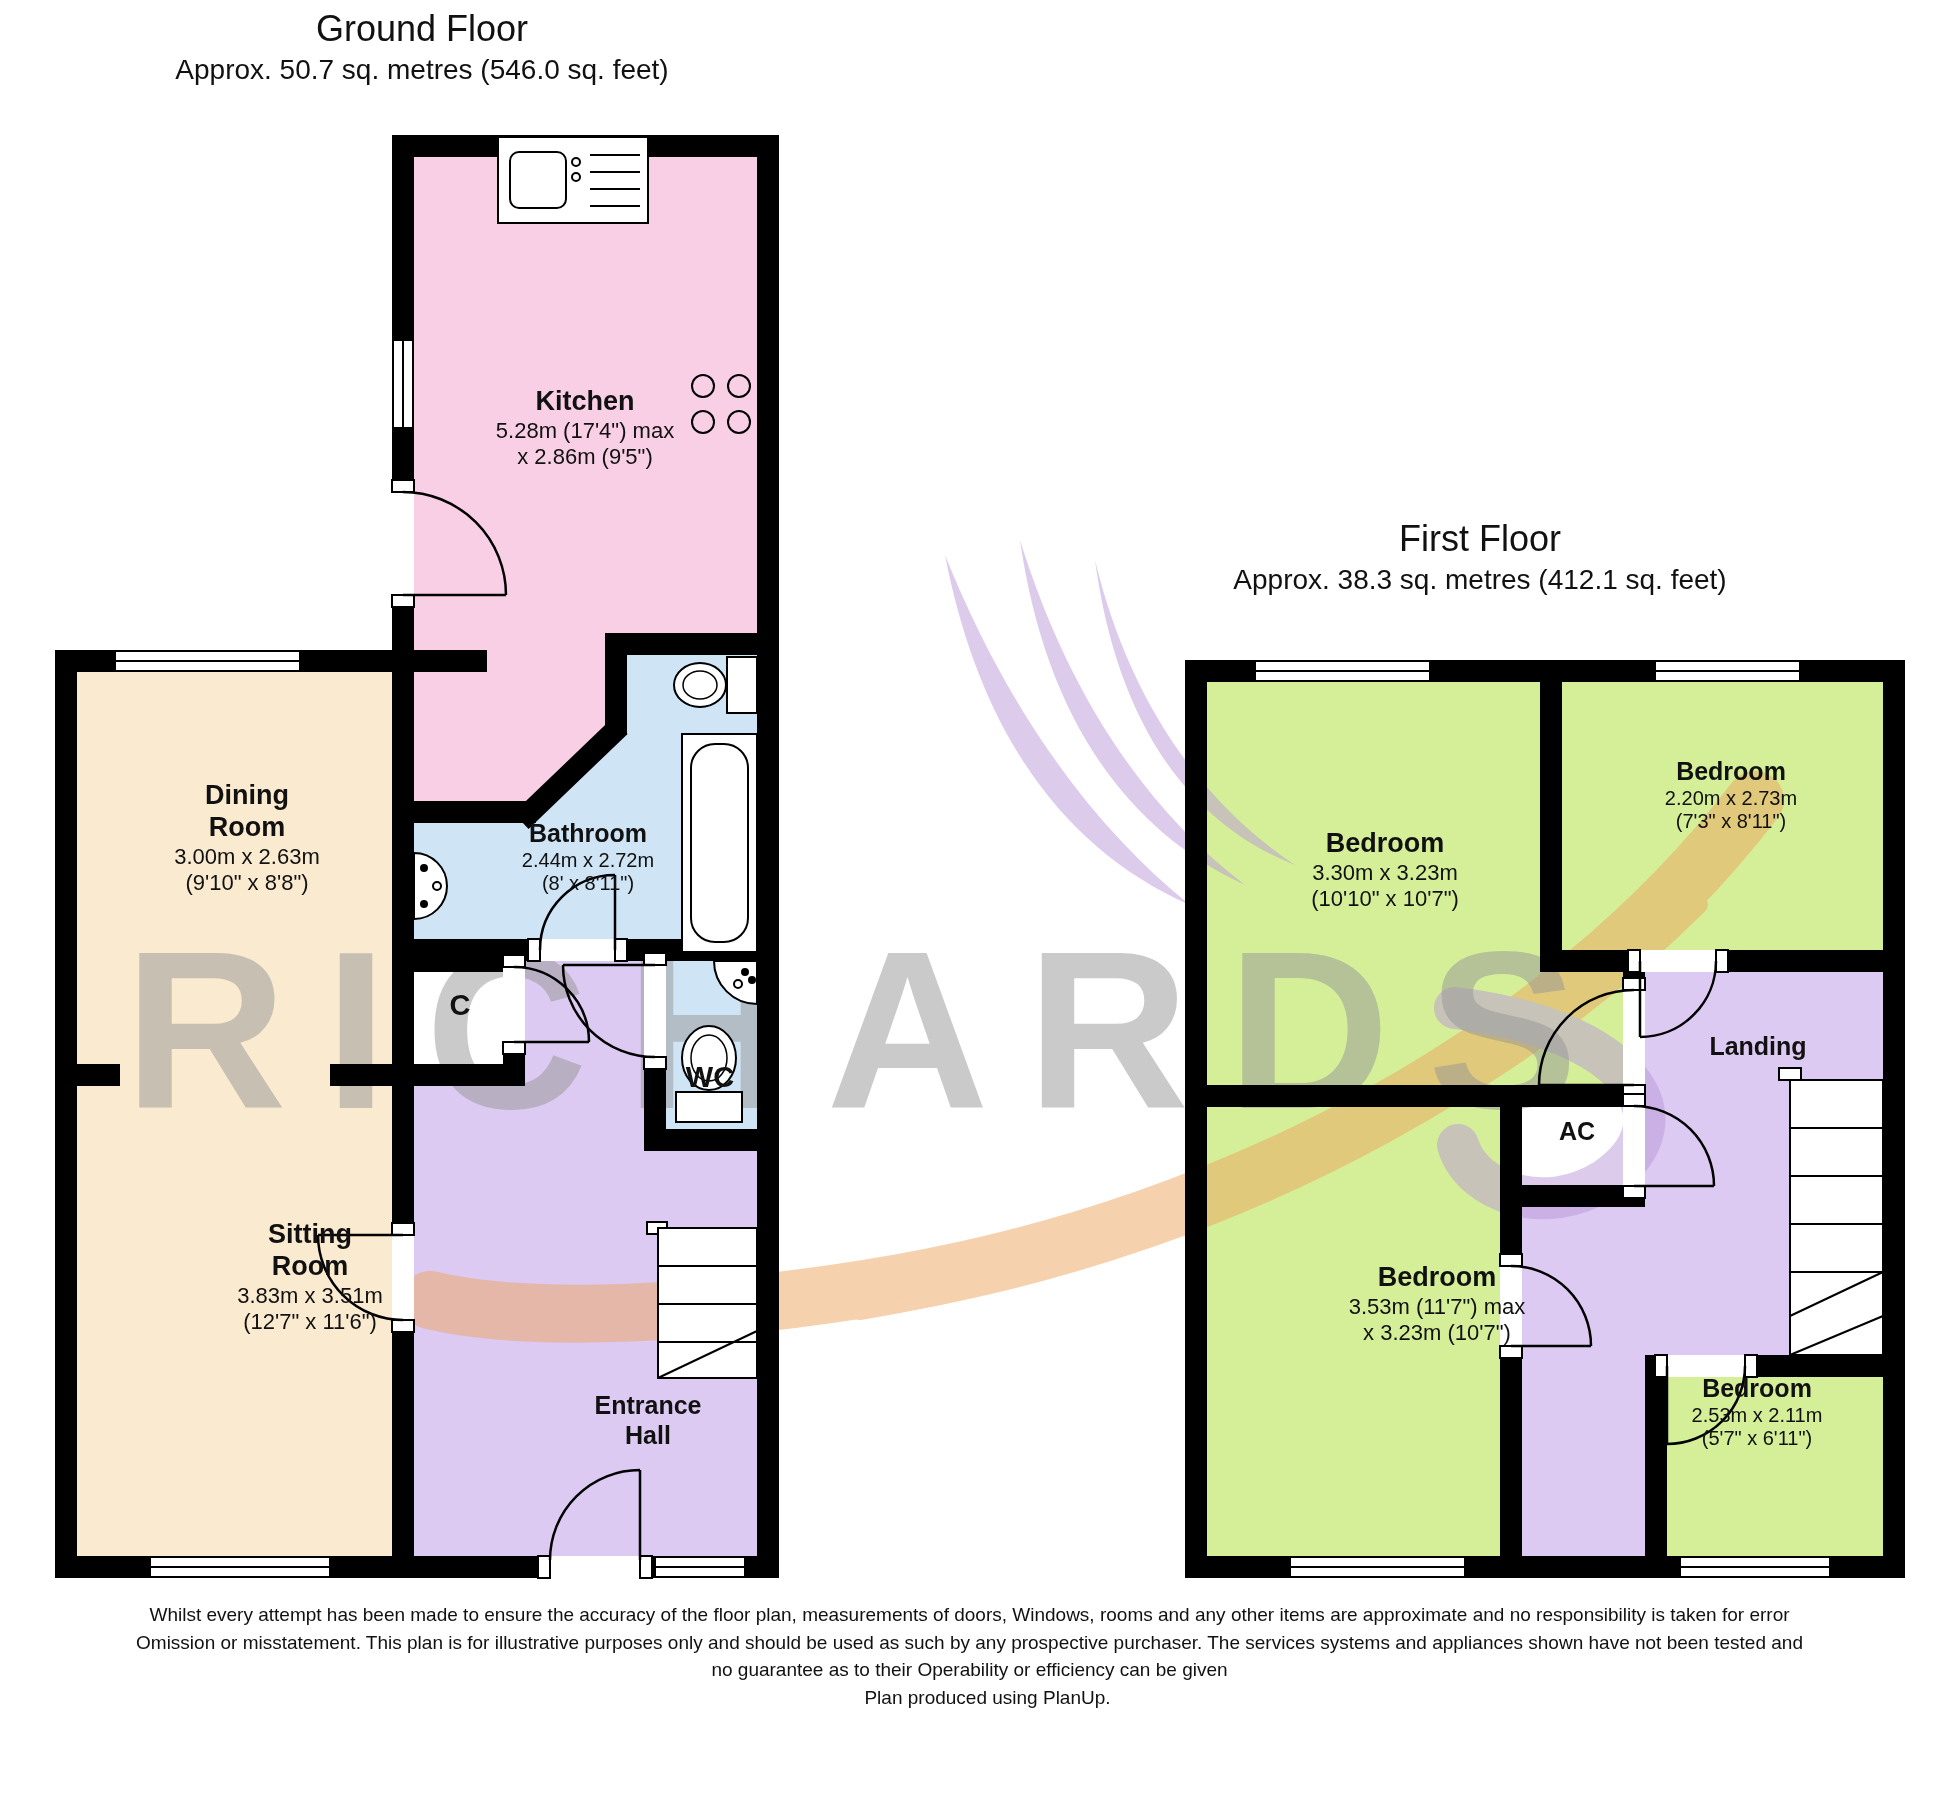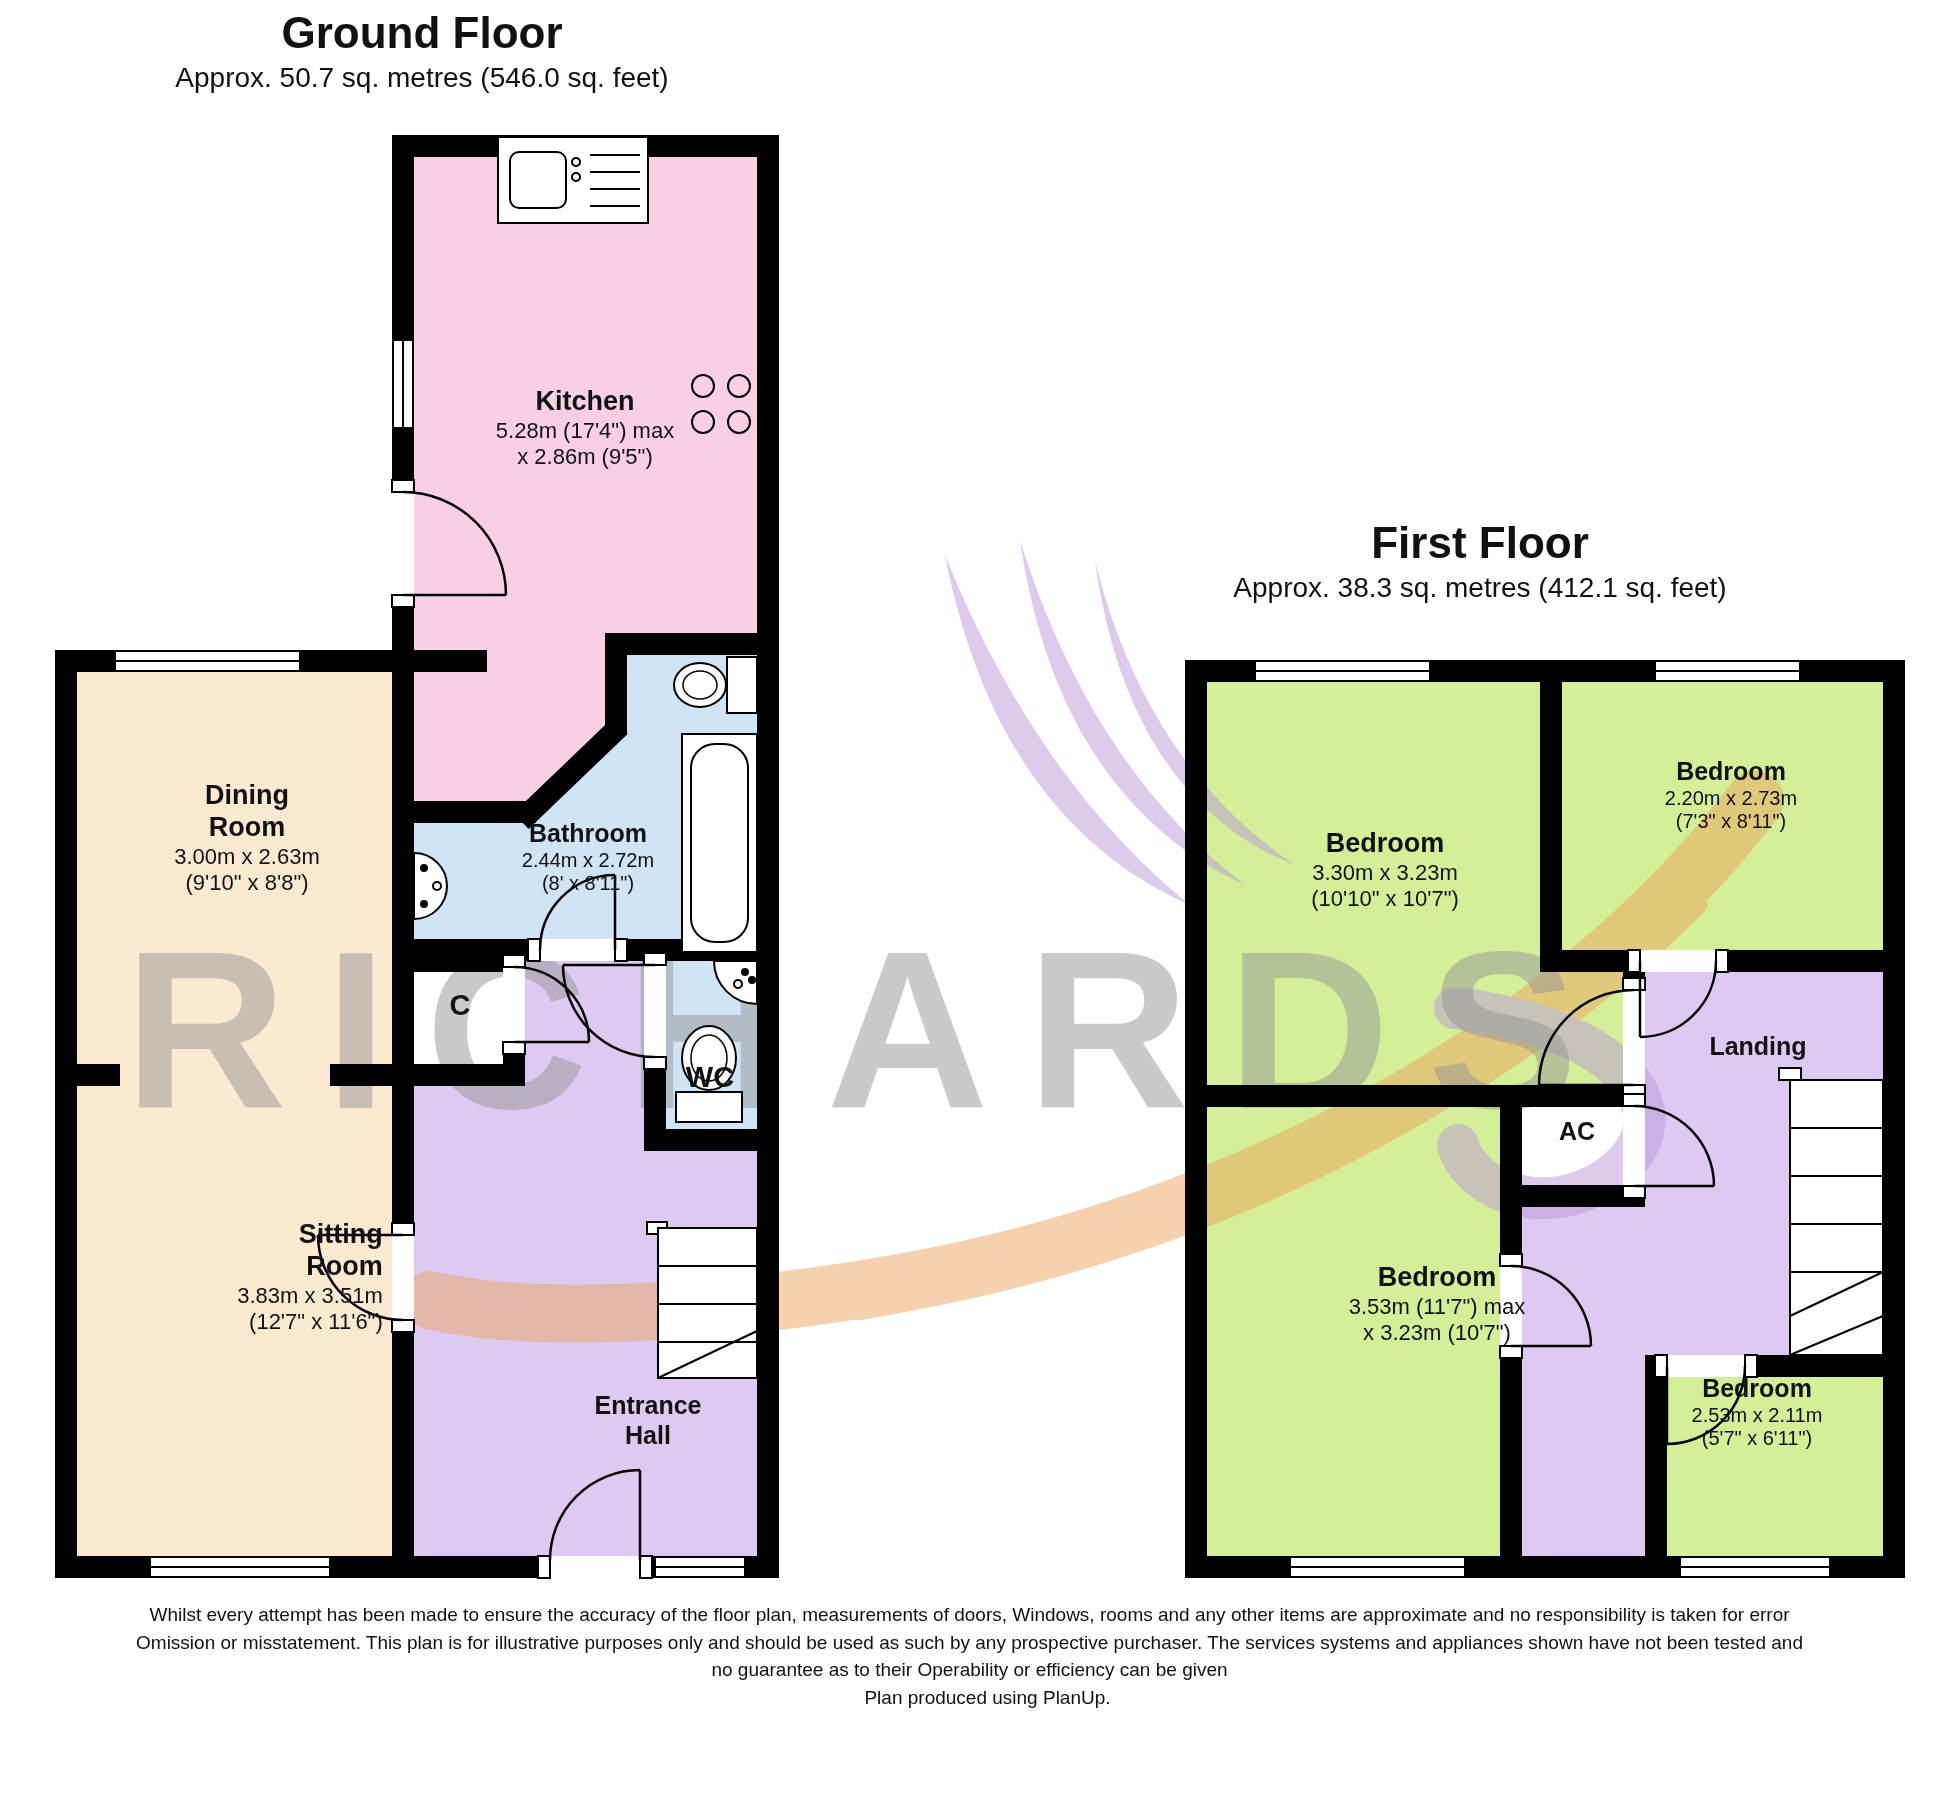--- a/index.html
+++ b/index.html
@@ -1,20 +1,20 @@
 <!DOCTYPE html>
 <html style="--kitchen: #f8cfe5; --bath: #cfe5f6; --cream: #faeacf; --hall: #dccaf2; --bedroom: #d5ef99; --wall: #000000; --wm-gray: #969696; --wm-orange: #eda45f; --wm-purple: #bc98d9;"><head>
 <meta charset="utf-8">
 <style>
   html,body{margin:0;padding:0;background:#fff;}
   body{width:1939px;height:1800px;position:relative;font-family:"Liberation Sans",sans-serif;color:#111;overflow:hidden;}
   .stage{position:absolute;left:0;top:0;width:1939px;height:1800px;}
   svg.plan{position:absolute;left:0;top:0;}
   .floor-title{position:absolute;text-align:center;}
-  .floor-title .t{font-size:44px;font-weight:bold;line-height:1.05;}
+  .floor-title .t{font-size:36px;font-weight:normal;line-height:1.05;}
   .floor-title .s{font-size:28px;margin-top:6px;}
   .room-label{position:absolute;transform:translate(-50%,-50%);text-align:center;line-height:1.18;white-space:nowrap;}
   .room-name{font-weight:bold;font-size:27px;white-space:pre-line;}
   .room-dims{font-size:22px;white-space:pre-line;}
   .sm .room-name{font-size:25px;}
   .sm .room-dims{font-size:20px;}
   .tag .room-name{font-size:29px;}
   .footer{position:absolute;left:0;top:1585px;width:1939px;text-align:center;}
   .total{font-size:31px;}
   .disclaimer{width:1680px;margin:16px auto 0;font-size:19px;line-height:27.5px;}
@@ -289,21 +289,21 @@
   <div class="room-name">Bathroom</div>
   <div class="room-dims">2.44m x 2.72m
 (8' x 8'11")</div>
 </div>
 <div class="room-label tag" style="left:460px;top:1005px;">
   <div class="room-name">C</div>
 </div>
 <div class="room-label tag" style="left:710px;top:1077px;">
   <div class="room-name">WC</div>
 </div>
-<div class="room-label" style="left:310px;top:1277px;text-align:right;">
+<div class="room-label" style="left:310px;top:1277px;">
   <div class="room-name">Sitting
 Room</div>
   <div class="room-dims">3.83m x 3.51m
 (12'7" x 11'6")</div>
 </div>
 <div class="room-label sm" style="left:648px;top:1420px;">
   <div class="room-name">Entrance
 Hall</div>
 </div>
 

